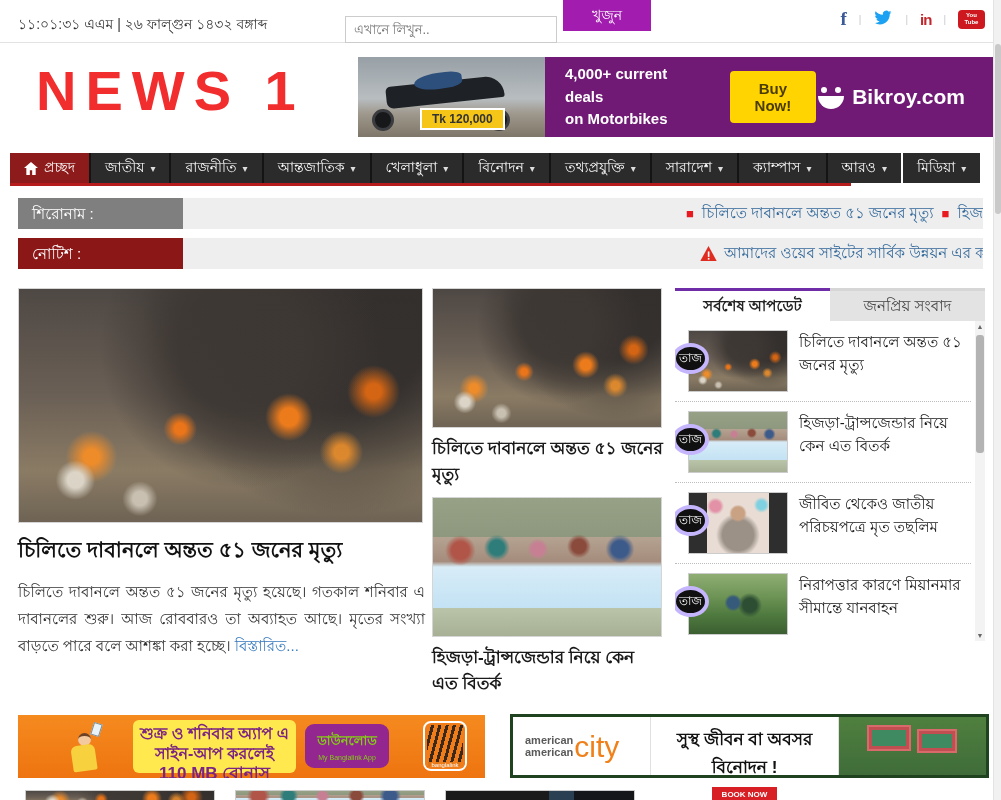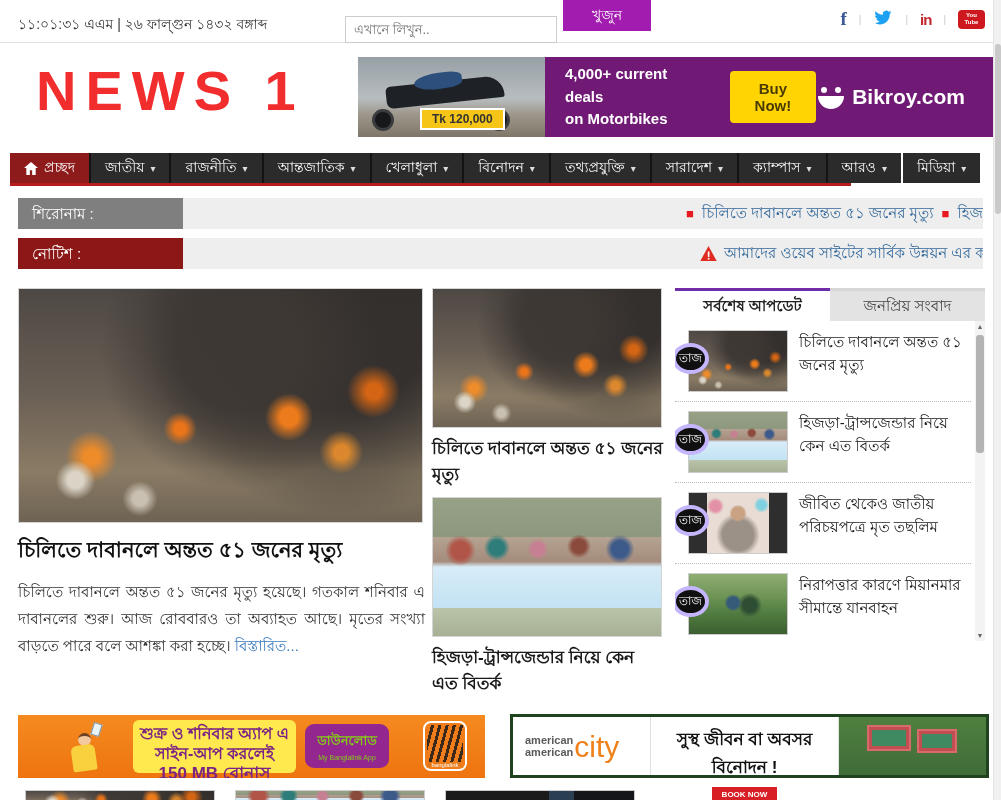--- a/index.html
+++ b/index.html
@@ -329,21 +329,21 @@
 
   <div class="ad-bl">
     <div class="bl-person">
       <span class="bl-phone"></span>
       <span class="bl-head"></span>
       <span class="bl-body"></span>
     </div>
     <div class="bl-box">
       <div class="bl-l1">শুক্র ও শনিবার অ্যাপ এ</div>
       <div class="bl-l2">সাইন-আপ করলেই</div>
-      <div class="bl-l3">150 MB বোনাস</div>
+      <div class="bl-l3">110 MB বোনাস</div>
     </div>
     <button class="bl-btn">
       <span class="bl-btn-main">ডাউনলোড</span>
       <span class="bl-btn-sub">My Banglalink App</span>
     </button>
     <div class="bl-logo">
       <span class="bl-stripes"></span>
       <span class="bl-brand">banglalink</span>
     </div>
   </div>

